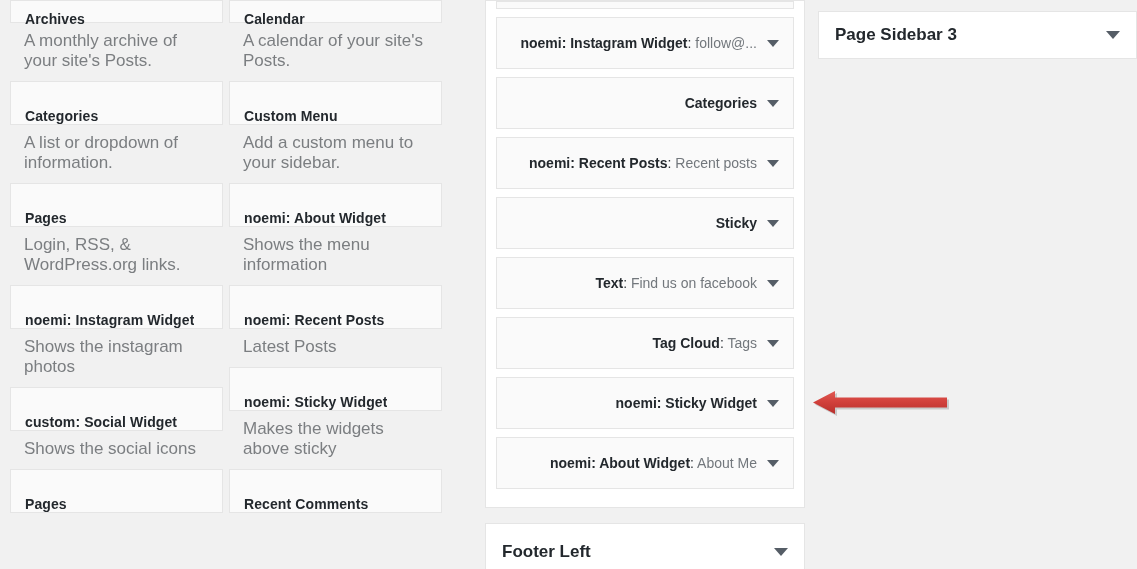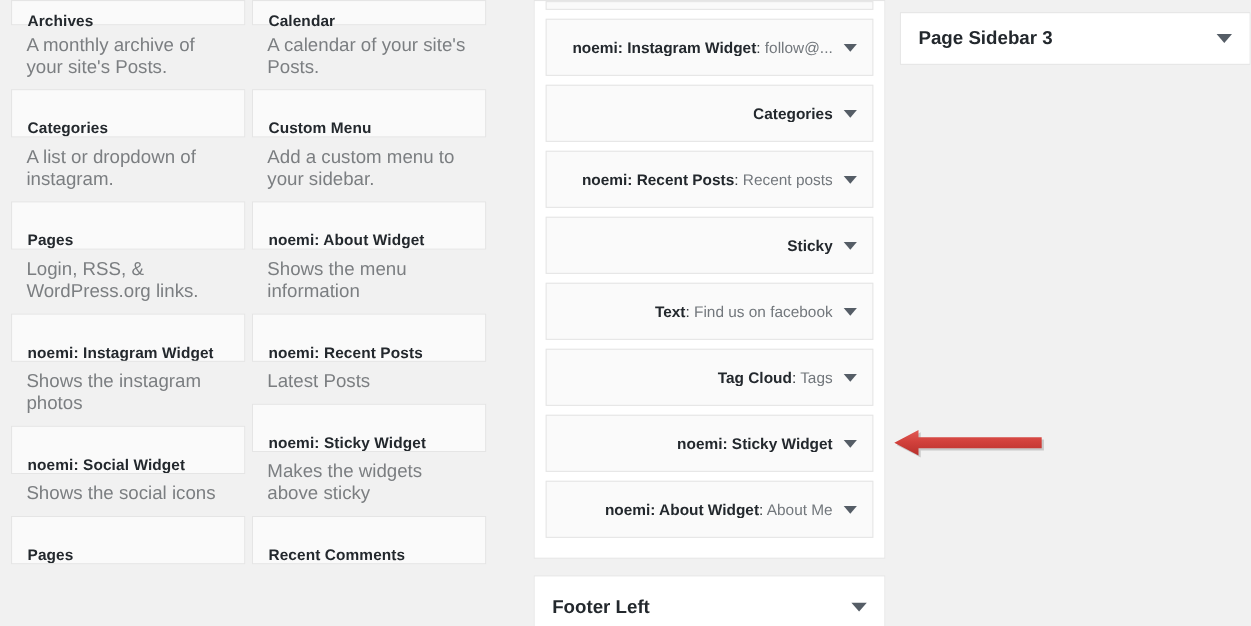--- a/index.html
+++ b/index.html
@@ -185,37 +185,37 @@
         <div class="avail-widget clipped-top">
           <div class="avail-card">
             <span class="avail-card-title">Archives</span>
           </div>
           <div class="avail-desc">A monthly archive of your site's Posts.</div>
         </div>
         <div class="avail-widget">
           <div class="avail-card">
             <span class="avail-card-title">Categories</span>
           </div>
-          <div class="avail-desc">A list or dropdown of instagram.</div>
+          <div class="avail-desc">A list or dropdown of information.</div>
         </div>
         <div class="avail-widget">
           <div class="avail-card">
             <span class="avail-card-title">Pages</span>
           </div>
           <div class="avail-desc">Login, RSS, &amp; WordPress.org links.</div>
         </div>
         <div class="avail-widget">
           <div class="avail-card">
             <span class="avail-card-title">noemi: Instagram Widget</span>
           </div>
           <div class="avail-desc">Shows the instagram photos</div>
         </div>
         <div class="avail-widget">
           <div class="avail-card">
-            <span class="avail-card-title">noemi: Social Widget</span>
+            <span class="avail-card-title">custom: Social Widget</span>
           </div>
           <div class="avail-desc">Shows the social icons</div>
         </div>
         <div class="avail-widget">
           <div class="avail-card">
             <span class="avail-card-title">Pages</span>
           </div>
         </div>
       </div>
     <div class="widget-col" id="widget-col-2">

